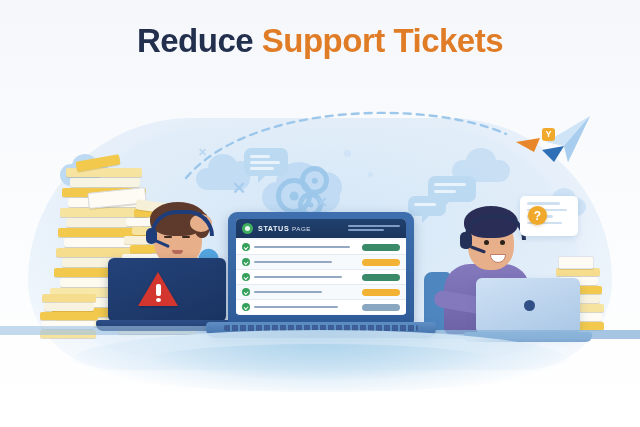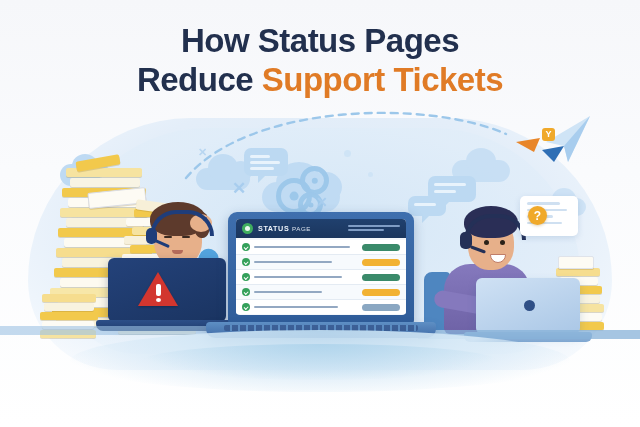--- a/index.html
+++ b/index.html
@@ -138,21 +138,20 @@
 </style>
 </head>
 <body>
 
 <div id="stage">
 
   <div class="arch"></div>
   <div class="arch2"></div>
 
   <div class="title">
-    <span class="l1">How Status Pages</span>
     <span class="l2"><span>Reduce </span><span class="hl">Support Tickets</span></span>
   </div>
 
   <div class="cloudgrp" style="left:60px;top:150px;">
     <i style="left:0;top:14px;width:40px;height:22px;border-radius:14px;"></i>
     <i style="left:12px;top:4px;width:26px;height:24px;"></i>
     <i style="left:28px;top:10px;width:20px;height:18px;"></i>
   </div>
   <div class="cloudgrp" style="left:196px;top:152px;opacity:.85;">
     <i style="left:0;top:16px;width:54px;height:22px;border-radius:14px;"></i>

